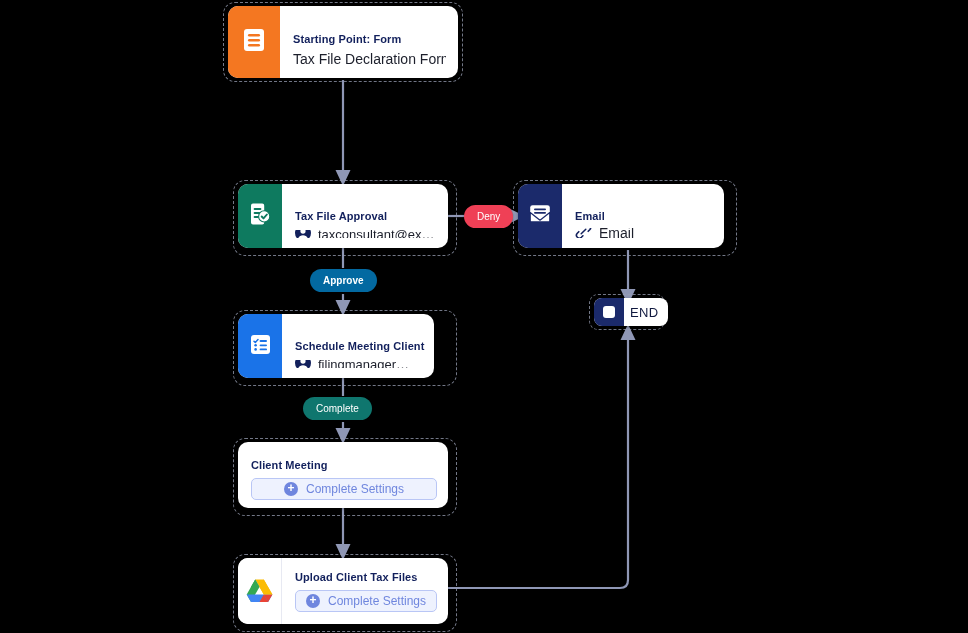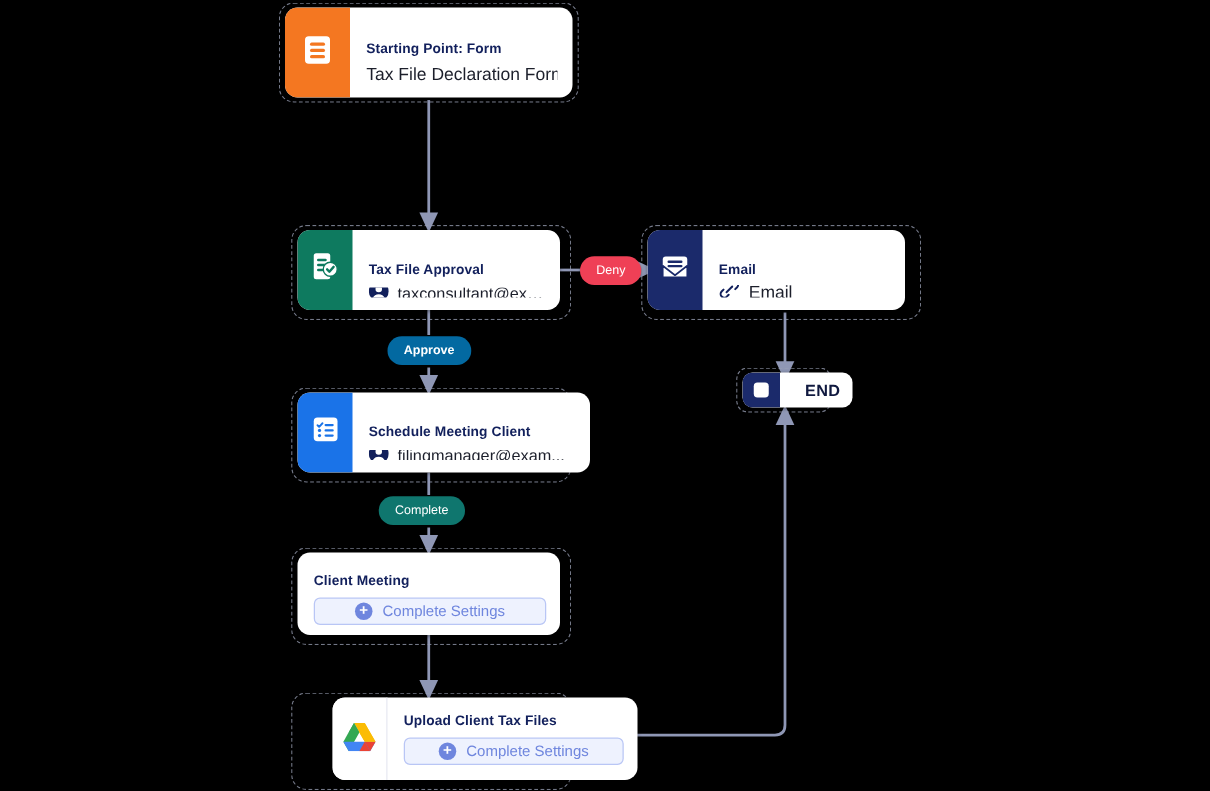--- a/index.html
+++ b/index.html
@@ -95,23 +95,23 @@
     overflow: hidden;
     height: 28px;
   }
   .endnode .sq {
     width: 30px; height: 28px;
     background: #1b2a6b;
     display: flex; align-items: center; justify-content: center;
   }
   .endnode .sq i { display:block; width: 12px; height: 12px; background: #fff; border-radius: 3px; }
   .endnode .lbl {
-    padding: 0 10px 0 20px;
+    padding: 0 10px 0 6px;
     font-size: 13px;
-    font-weight: bold;
+    font-weight: normal;
     color: #10193f;
     letter-spacing: .3px;
   }
 
   
   .cs-btn {
     margin-top: 7px;
     display: flex;
     align-items: center;
     justify-content: center;
@@ -239,21 +239,21 @@
             <path d="M6.2 10.8 L10.8 6.2" stroke="#12205c" stroke-width="1.5" stroke-linecap="round"></path>
             <path d="M9.1 4.2 L10.6 2.7a2.9 2.9 0 0 1 4.1 4.1L13.2 8.3" stroke="#12205c" stroke-width="1.6" fill="none" stroke-linecap="round"></path>
             <path d="M7.9 12.8 L6.4 14.3a2.9 2.9 0 0 1-4.1-4.1L3.8 8.7" stroke="#12205c" stroke-width="1.6" fill="none" stroke-linecap="round"></path>
           </svg>
         </span>
         <span class="truncate">Email</span>
       </div>
     </div>
   </div>
 
-  <div class="node" style="left:238px; top:314px; width:234px; height:64px;">
+  <div class="node" style="left:238px; top:314px; width:196px; height:64px;">
     <div class="icon-pane" style="background:#1a73e8;">
       <span>
         <svg width="23" height="23" viewBox="0 0 23 23">
           <rect x="2" y="2" width="19" height="19" rx="3" fill="#ffffff"></rect>
           <path d="M5 8.2 L6.3 9.5 L9 6.6" stroke="#1a73e8" stroke-width="1.5" fill="none" stroke-linecap="round" stroke-linejoin="round"></path>
           <rect x="10.6" y="7.1" width="7.4" height="1.8" rx=".9" fill="#1a73e8"></rect>
           <circle cx="6.6" cy="12.3" r="1.3" fill="#1a73e8"></circle>
           <rect x="10.6" y="11.4" width="7.4" height="1.8" rx=".9" fill="#1a73e8"></rect>
           <circle cx="6.6" cy="16.4" r="1.3" fill="#1a73e8"></circle>
           <rect x="10.6" y="15.5" width="7.4" height="1.8" rx=".9" fill="#1a73e8"></rect>
@@ -278,21 +278,21 @@
   <div class="node" style="left:238px; top:442px; width:210px; height:66px;">
     <div class="body" style="padding:16px 11px 8px 13px;">
       <div class="title">Client Meeting</div>
       <div class="cs-btn">
         <span class="plus">+</span>
         <span>Complete Settings</span>
       </div>
     </div>
   </div>
 
-  <div class="node" style="left:238px; top:558px; width:244px; height:66px;margin-left:28px;">
+  <div class="node" style="left:238px; top:558px; width:210px; height:66px;">
     <div class="icon-pane" style="background:#ffffff; border-right:1px solid #e7e9f2;">
       <span>
         <svg width="27" height="25" viewBox="0 0 27 25">
           <path d="M9.2 2.4 L17.8 2.4 L22.1 9.9 L13.5 9.9 Z" fill="#fbbc04"></path>
           <path d="M9.2 2.4 L13.5 9.9 L5.0 9.9 L0.7 17.4 Z" fill="#34a853"></path>
           <path d="M9.2 2.4 L0.7 17.4 L5.0 24.9 L13.5 9.9 Z" fill="#34a853"></path>
           <path d="M13.5 9.9 L22.1 9.9 L26.4 17.4 L17.8 17.4 Z" fill="#fbbc04"></path>
           <path d="M26.4 17.4 L22.1 24.9 L5.0 24.9 L0.7 17.4 Z" fill="#4285f4"></path>
           <path d="M26.4 17.4 L22.1 24.9 L17.8 17.4 Z" fill="#ea4335"></path>
           <path d="M17.8 17.4 L22.1 24.9 L13.5 24.9 Z" fill="#ea4335"></path>

